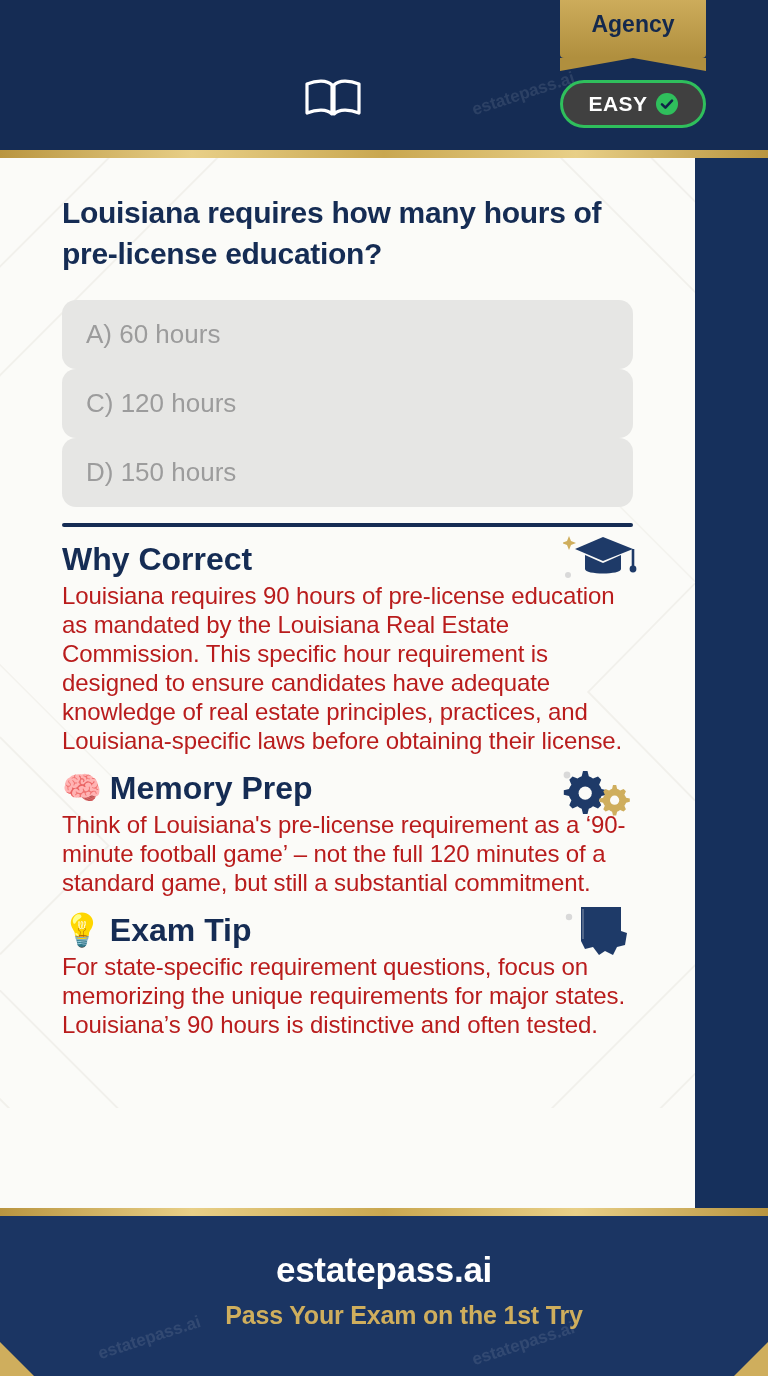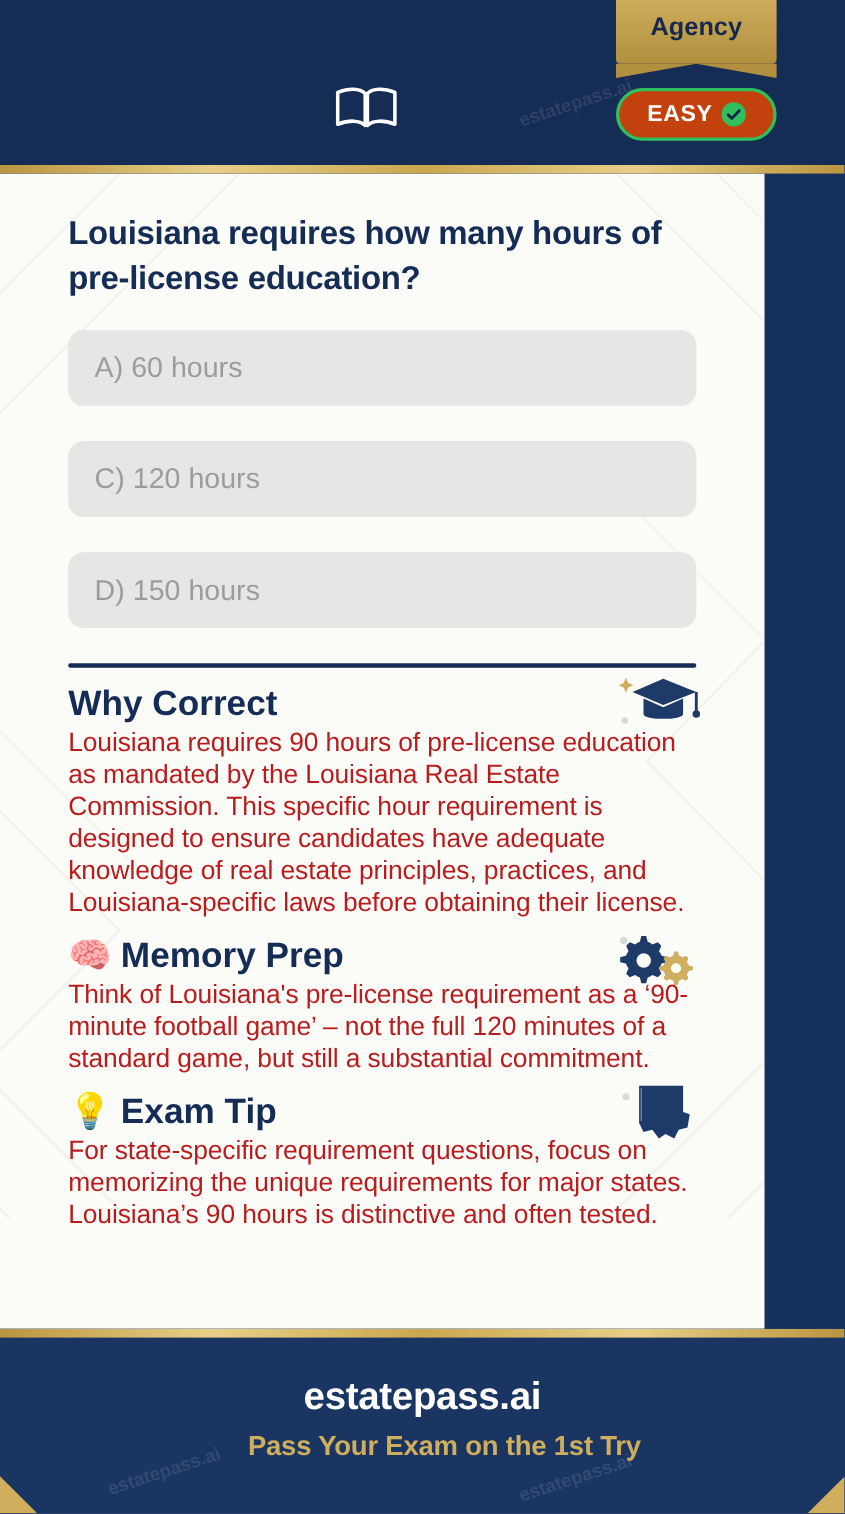--- a/index.html
+++ b/index.html
@@ -71,21 +71,21 @@
     width: 0; height: 0;
     border-left: 73px solid #b08f3e;
     border-right: 73px solid #b08f3e;
     border-bottom: 13px solid transparent;
   }
   .agency-ribbon span { position: relative; z-index: 2; }
   .difficulty-pill {
     position: absolute;
     right: 62px; top: 80px;
     width: 146px; height: 48px;
-    background: #c2410c;
+    background: #404040;
     border: 3px solid #2fbf5c;
     border-radius: 24px;
     display: flex;
     align-items: center;
     justify-content: center;
     gap: 8px;
   }
   .difficulty-pill .dlabel {
     color: #ffffff;
     font-size: 21px;
@@ -138,21 +138,21 @@
 
   .options { margin-top: 26px; }
   .option {
     position: relative;
     height: 69px;
     border-radius: 14px;
     background: #e6e6e4;
     display: flex;
     align-items: center;
     padding: 0 24px;
-    margin-bottom: 32px;
+    margin-bottom: 0;
     color: #9c9c9c;
     font-size: 26px;
     font-weight: normal;
   }
   .option.correct {
     background: #d3f6ce;
     border: 3px solid #2fbf5c;
     color: #0e2445;
     font-weight: bold;
   }

